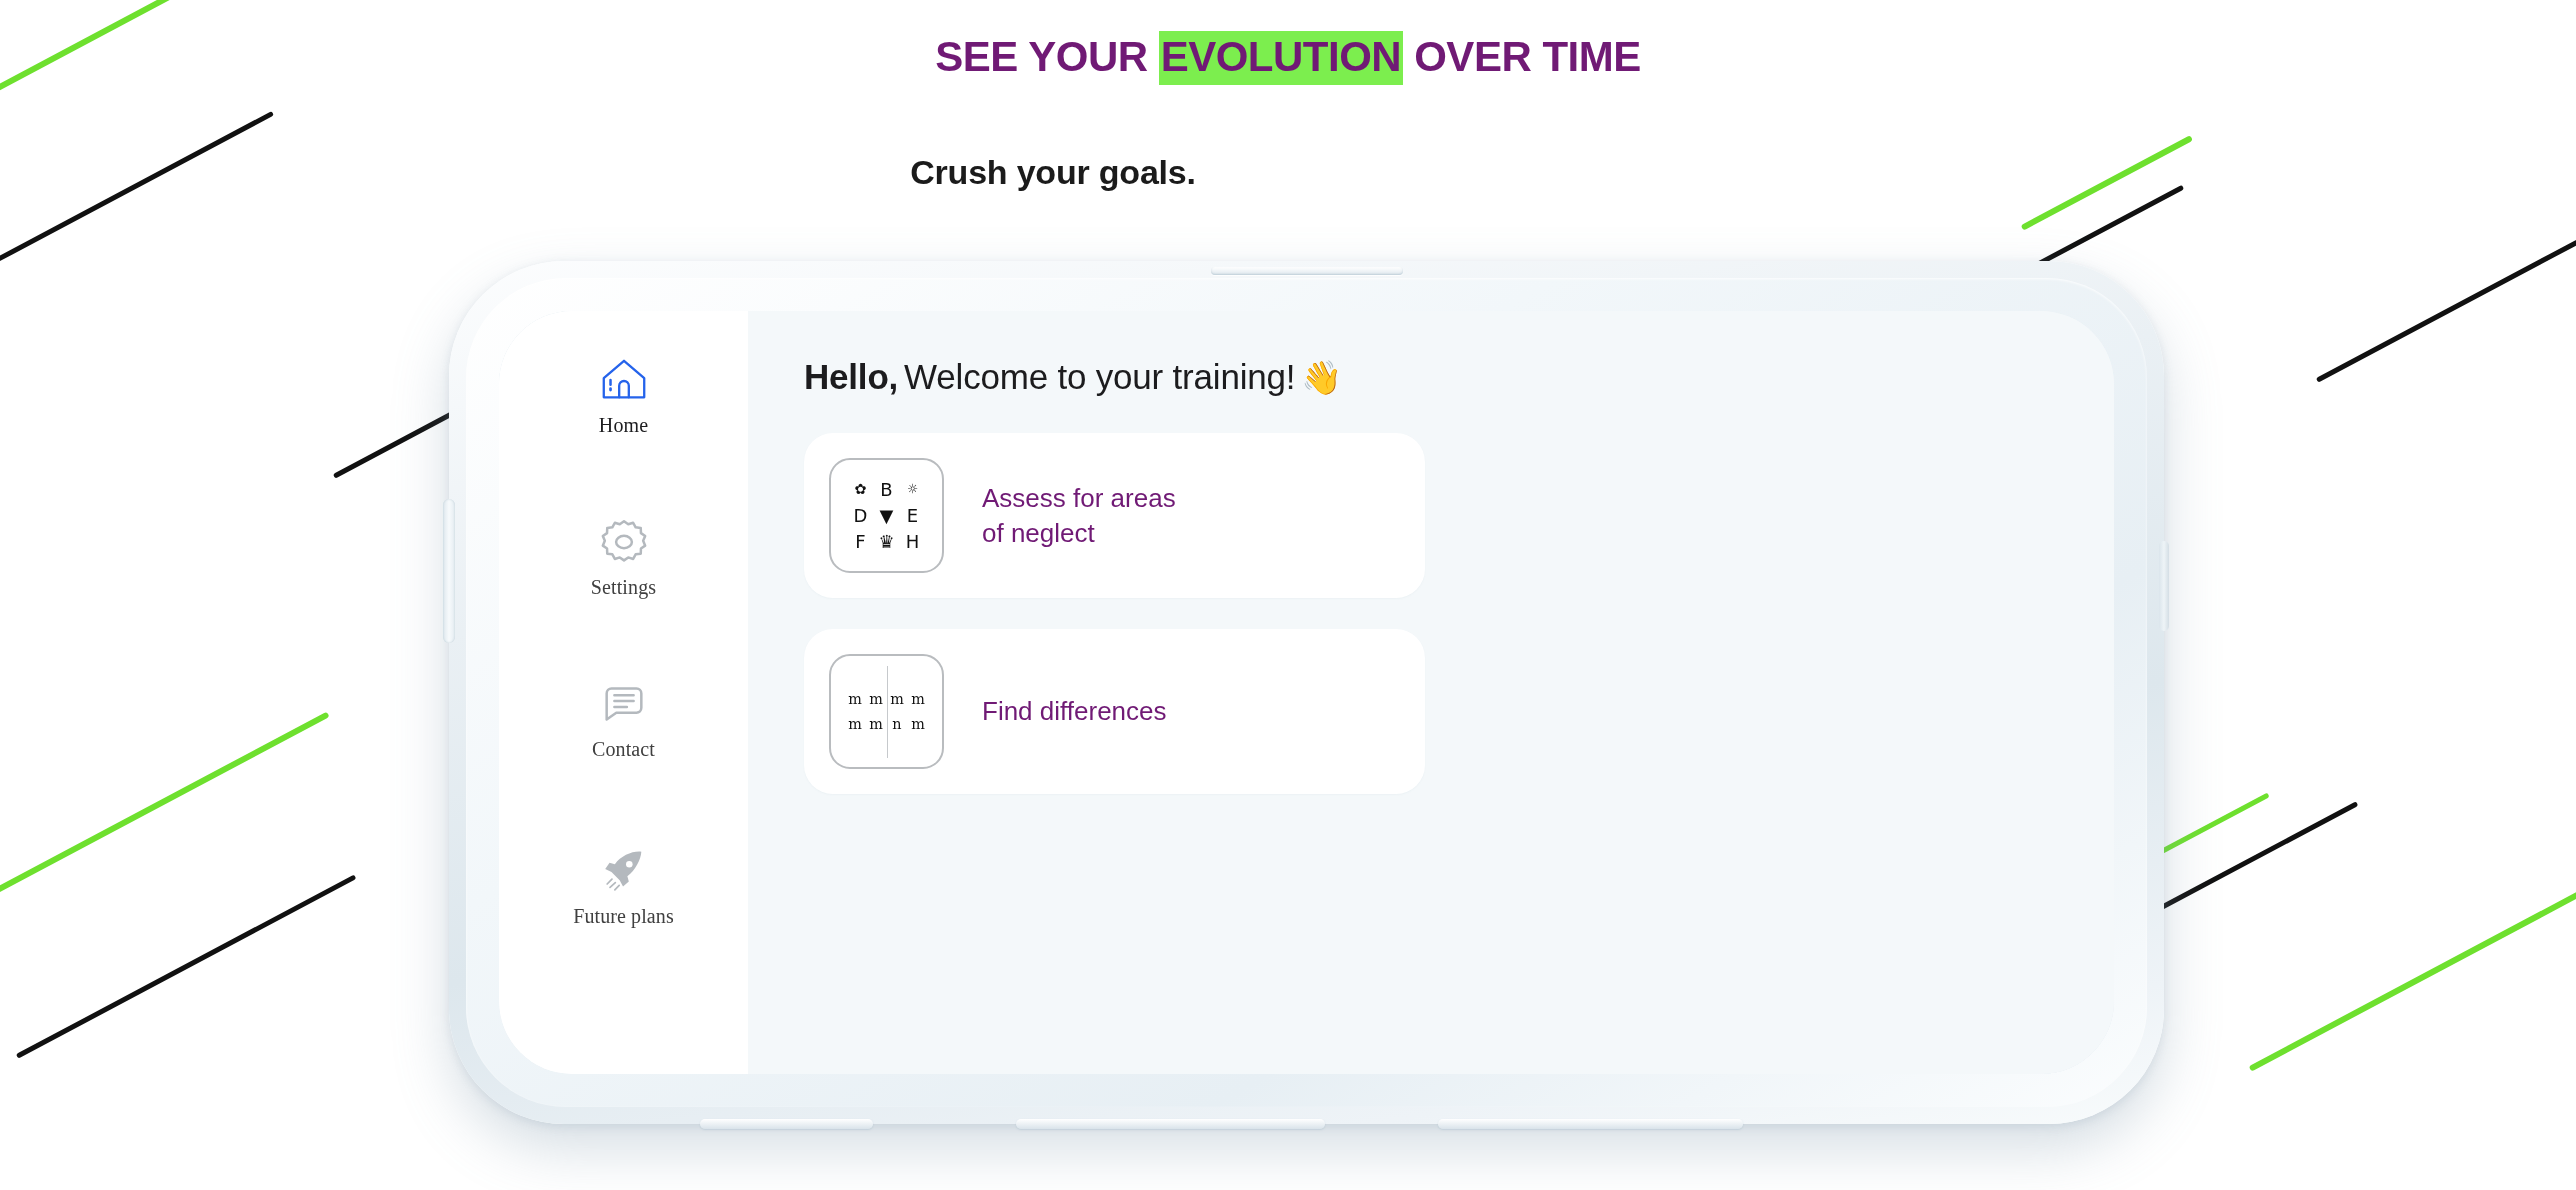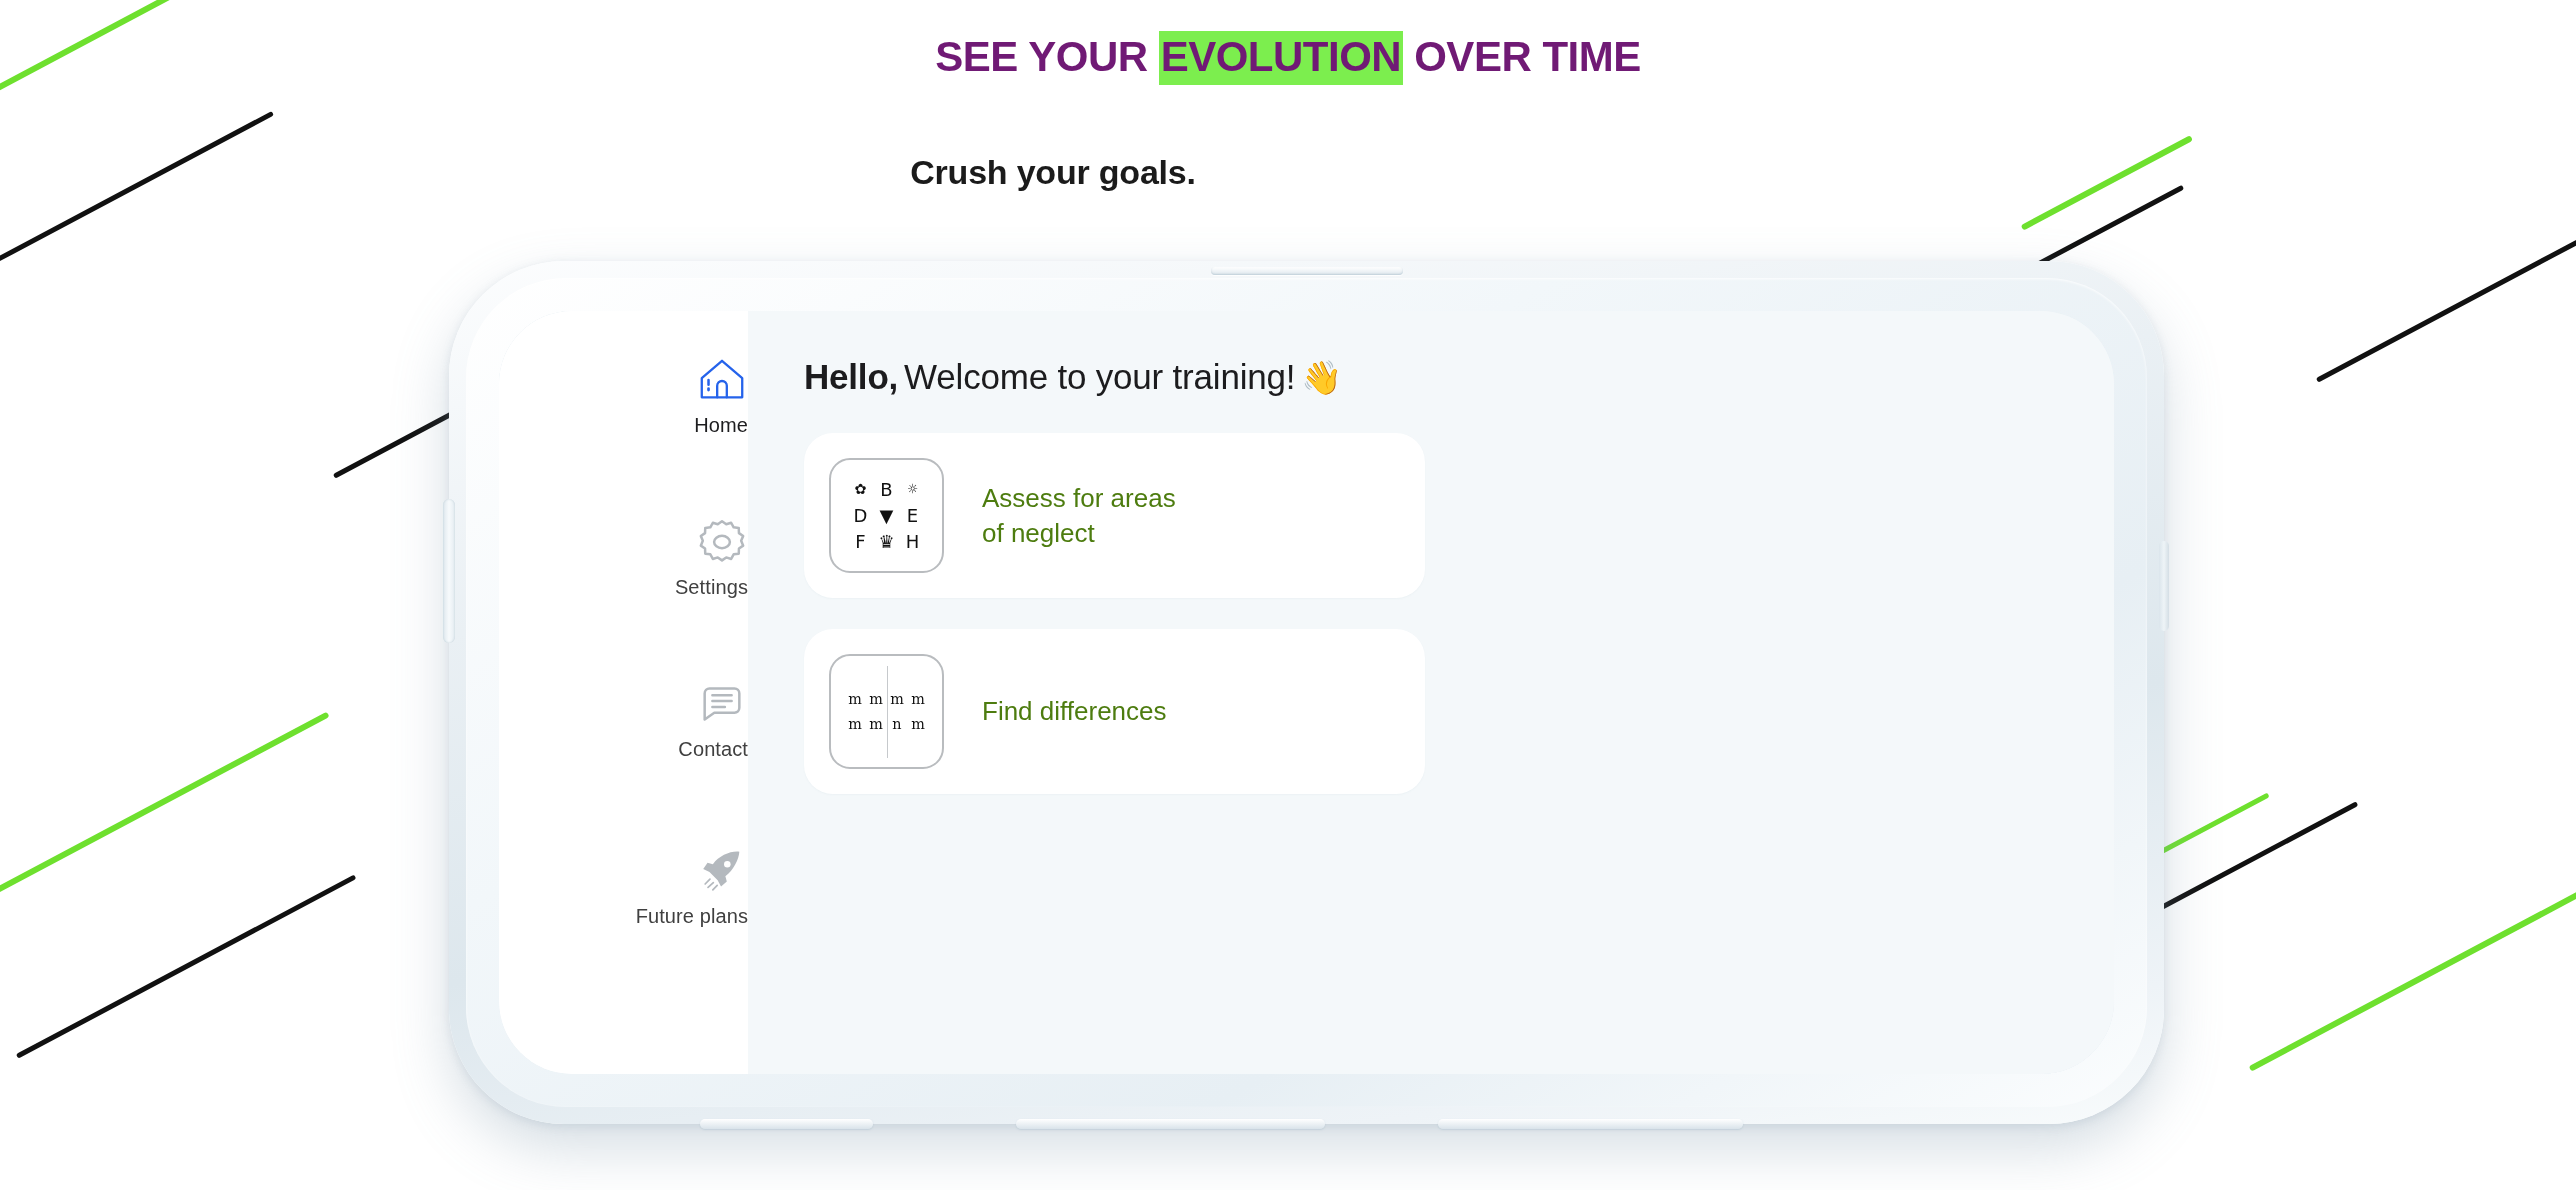--- a/index.html
+++ b/index.html
@@ -111,23 +111,24 @@
   }
   .sidebar {
     width:249px; flex:0 0 249px; height:100%;
     background:#ffffff;
     display:flex; flex-direction:column;
     align-items:center;
     padding-top:38px;
   }
   .nav-item {
     width:100%;
-    display:flex; flex-direction:column; align-items:flex-end;
+    display:flex; flex-direction:column; align-items:center;
     gap:7.7px;
     padding:0 0 0 0;
+    font-family:Liberation Serif, serif;
   }
   .nav-item.sp-1 { margin-top:5.8px; }
   .nav-item.sp-2 { margin-top:79px; }
   .nav-item.sp-3 { margin-top:79px; }
   .nav-item.sp-4 { margin-top:84px; }
   .nav-icon { width:52px; height:52px; display:block; }
   .nav-label { font-size:20px; letter-spacing:0.1px; }
   .nav-item.active .nav-label { color:#1d1d1f; }
   .nav-item .nav-label { color:#404040; }
 
@@ -157,21 +158,21 @@
   .task-thumb {
     width:115px; height:115px; flex:0 0 115px;
     border:2.4px solid #b9bcbf;
     border-radius:21px;
     display:flex; align-items:center; justify-content:center;
     background:#fff;
     position:relative;
   }
   .task-title {
     margin-left:38px;
-    font-size:26px; color:#4d7c0f; line-height:1.32;
+    font-size:26px; color:#701a75; line-height:1.32;
     font-weight:400;
     white-space:pre-line;
   }
 
   
   .grid3 {
     display:grid;
     grid-template-columns:repeat(3, 26px);
     grid-template-rows:repeat(3, 26px);
     align-items:center; justify-items:center;

